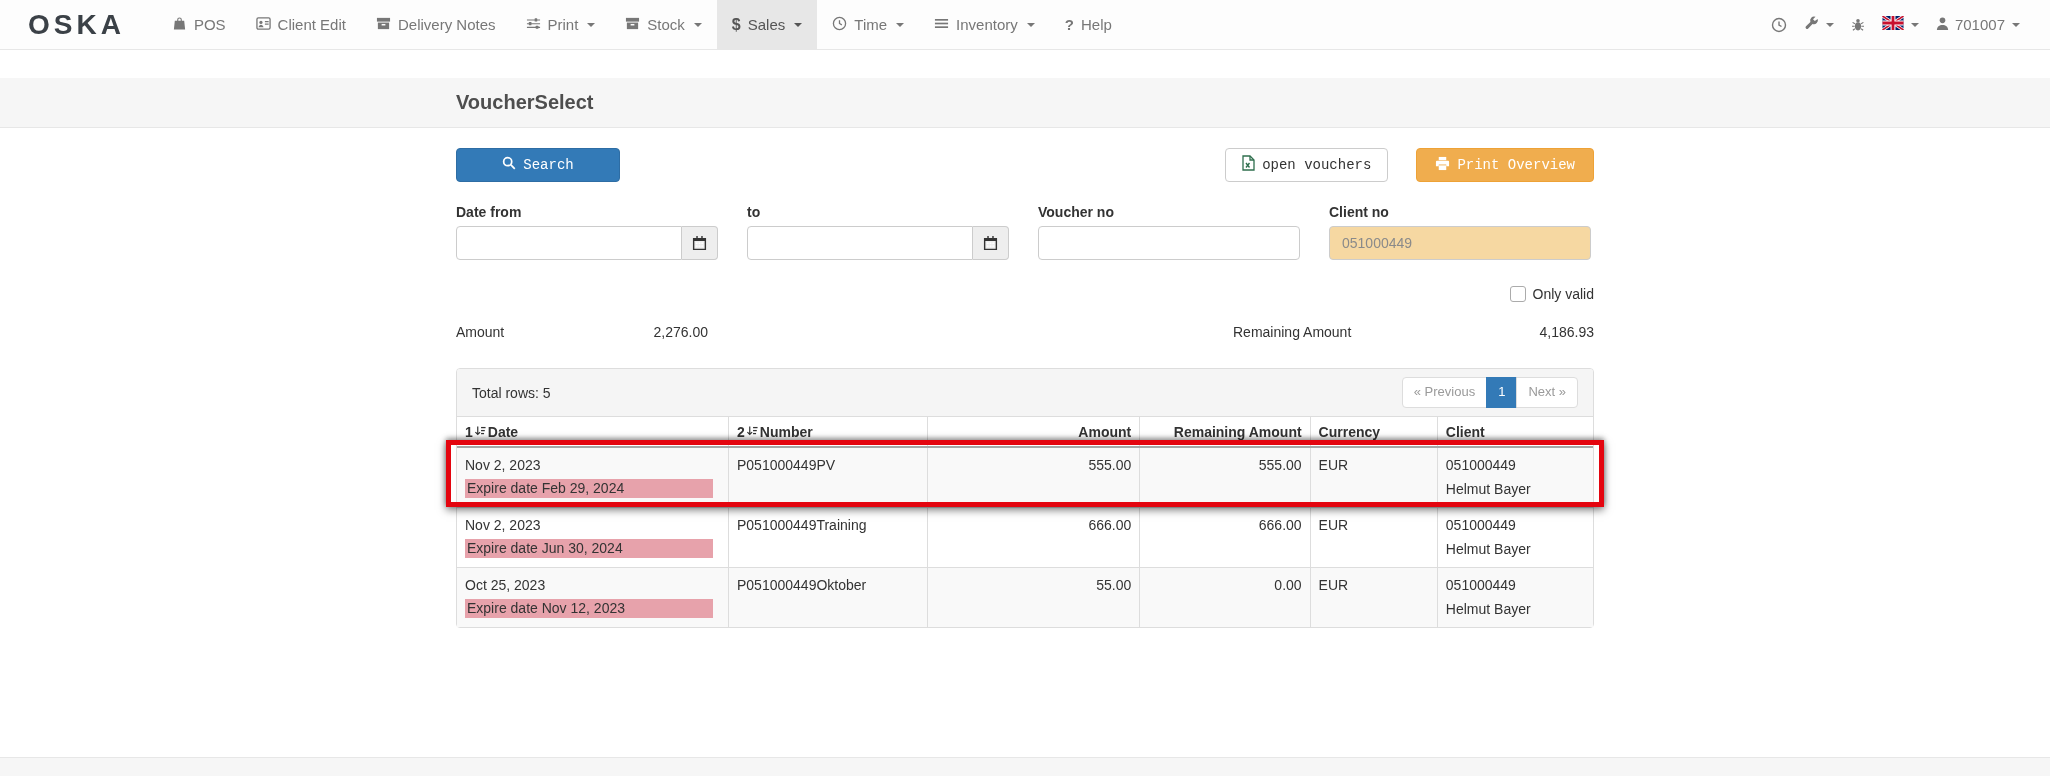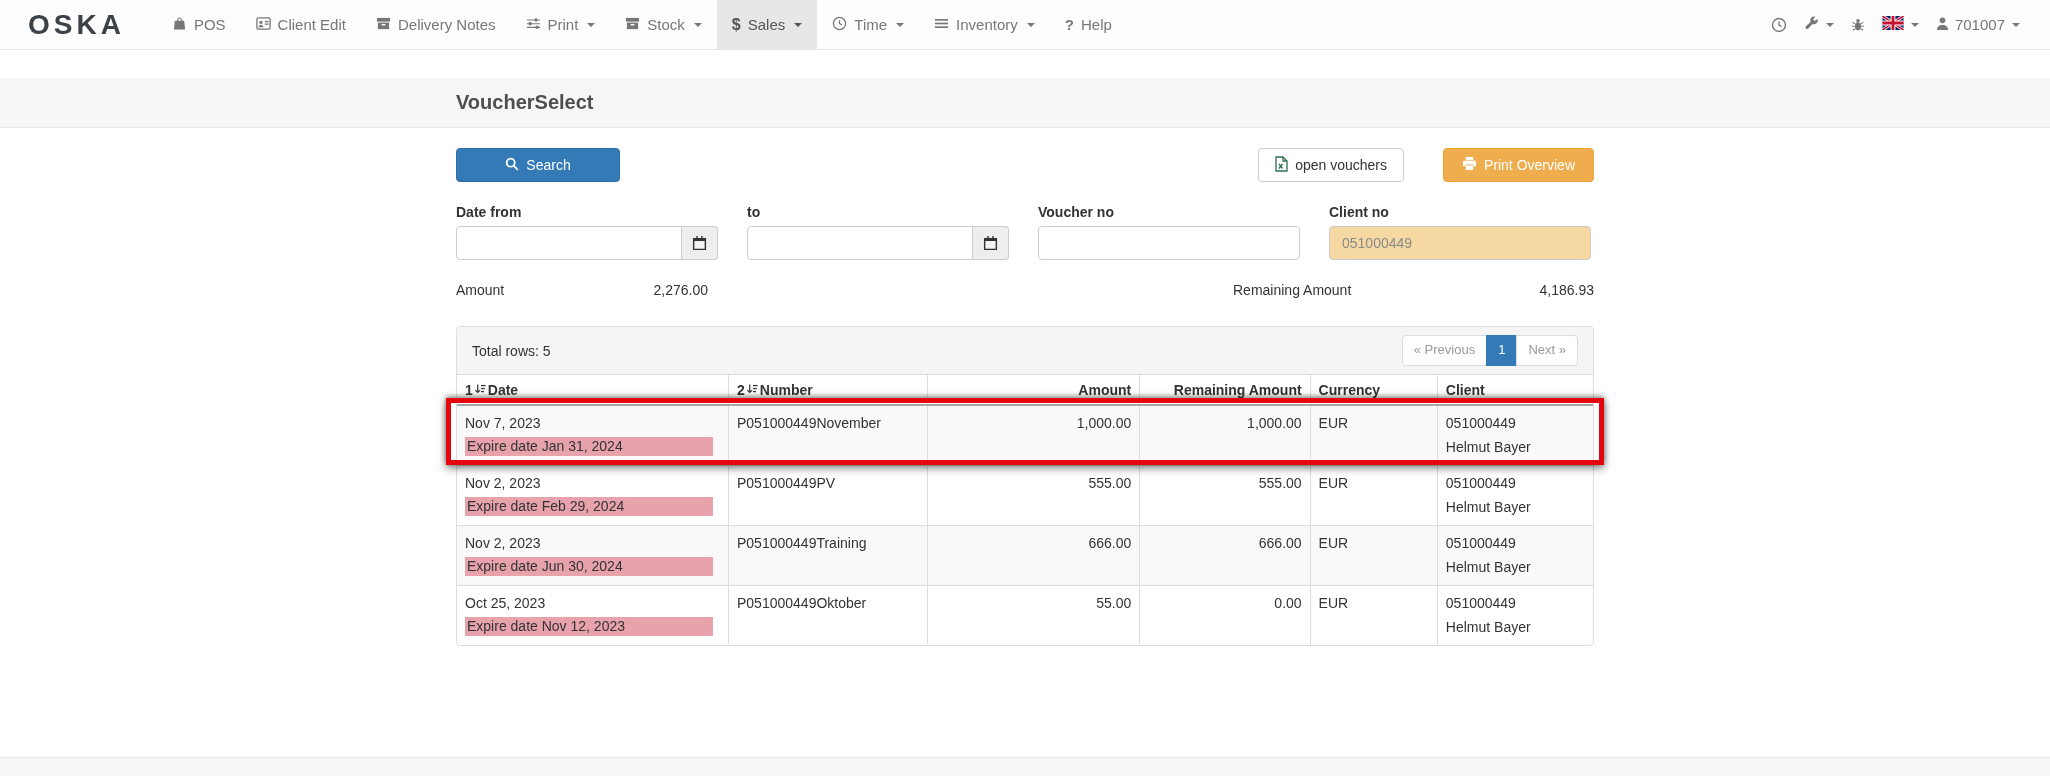--- a/index.html
+++ b/index.html
@@ -38,31 +38,31 @@
   .nav-right .grp { display:flex; align-items:center; gap:5px; cursor:pointer; }
   .user-label { font-size:15px; }
   
   .titleband {
     margin-top:28px; height:50px; background:#f6f6f6;
     border-bottom:1px solid #e7e7e7; display:flex; align-items:center;
   }
   .container { width:1138px; margin:0 auto; position:relative; }
   .page-title { font-size:20px; font-weight:bold; color:#4e4e4e; }
   
-  .toolbar { display:flex; align-items:center; margin-top:20px; }
+  .toolbar { display:flex; align-items:center; margin-top:20px;font-family:Liberation Mono, monospace; }
   .btn {
     height:34px; border-radius:4px; font-size:14px; display:inline-flex;
     align-items:center; justify-content:center; gap:7px; cursor:pointer;
     padding:0 12px; border:1px solid transparent; background:#fff;
     font-family:inherit;
   }
   .btn-primary { background:#337ab7; border-color:#2e6da4; color:#fff; width:164px; }
   .btn-default { background:#fff; border-color:#ccc; color:#333; padding:0 16px; }
   .btn-warning { background:#f0ad4e; border-color:#eea236; color:#fff; padding:0 18px; }
-  .toolbar-right { margin-left:auto; display:flex; gap:39px; }
+  .toolbar-right { margin-left:auto; display:flex; gap:28px; }
   
   .filters { display:flex; gap:29px; margin-top:22px; }
   .fcol { width:262px; }
   .flabel { font-weight:bold; font-size:14px; color:#333; margin-bottom:6px; }
   .input-group { display:flex; }
   .txt {
     height:34px; width:100%; border:1px solid #ccc; border-radius:4px;
     padding:6px 12px; font-size:14px; color:#555; font-family:inherit;
     background:#fff; outline:none;
   }
@@ -329,20 +329,24 @@
     <div class="fcol">
       <div class="flabel">Voucher no</div>
       <input class="txt" type="text" value="" style="">
     </div>
     <div class="fcol">
       <div class="flabel">Client no</div>
       <input class="txt client" type="text" value="051000449" style="">
     </div>
   </div>
 
+  <div class="onlyvalid">
+    <span class="checkbox"></span>
+    <span>Only valid</span>
+  </div>
 
   <div class="summary">
     <span class="lbl1">Amount</span>
     <span class="val1">2,276.00</span>
     <span class="rgroup">
       <span class="lbl2">Remaining Amount</span>
       <span class="val2">4,186.93</span>
     </span>
   </div>
 
@@ -392,31 +396,20 @@
                 </span>
             </th>
             <th class="num">Amount</th>
             <th class="num">Remaining Amount</th>
             <th>Currency</th>
             <th>Client</th>
           </tr>
         </thead>
         <tbody>
           <tr>
-            <td><div>Nov 7, 2023</div><span class="expire hide-if-empty">Expire date Jan 31, 2024</span></td>
-            <td>P051000449November</td>
-            <td class="num">1,000.00</td>
-            <td class="num">1,000.00</td>
-            <td>EUR</td>
-            <td>
-                <div>051000449</div>
-                <div class="client2">Helmut Bayer</div>
-              </td>
-          </tr>
-          <tr>
             <td><div>Nov 2, 2023</div><span class="expire hide-if-empty">Expire date Feb 29, 2024</span></td>
             <td>P051000449PV</td>
             <td class="num">555.00</td>
             <td class="num">555.00</td>
             <td>EUR</td>
             <td>
                 <div>051000449</div>
                 <div class="client2">Helmut Bayer</div>
               </td>
           </tr>

